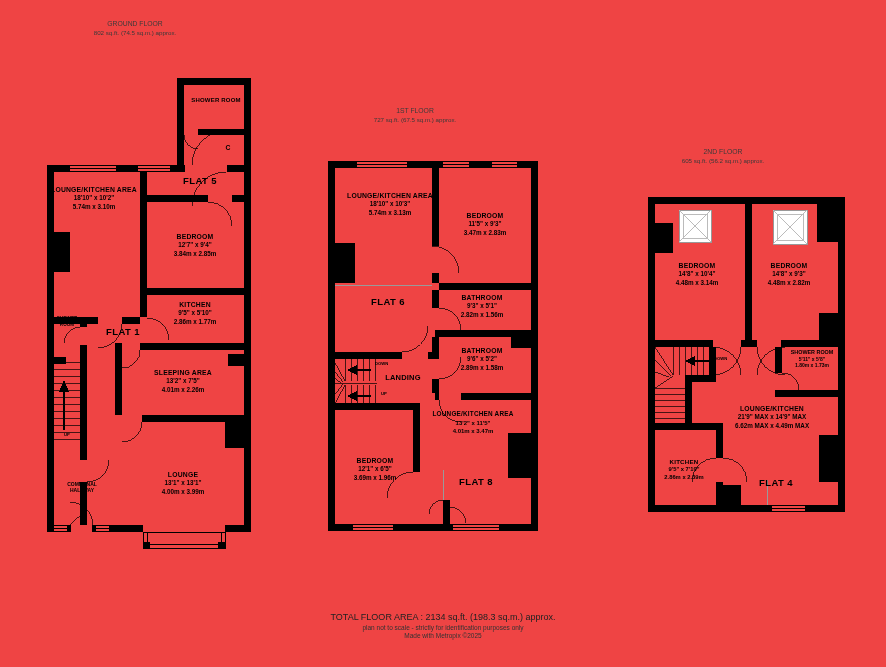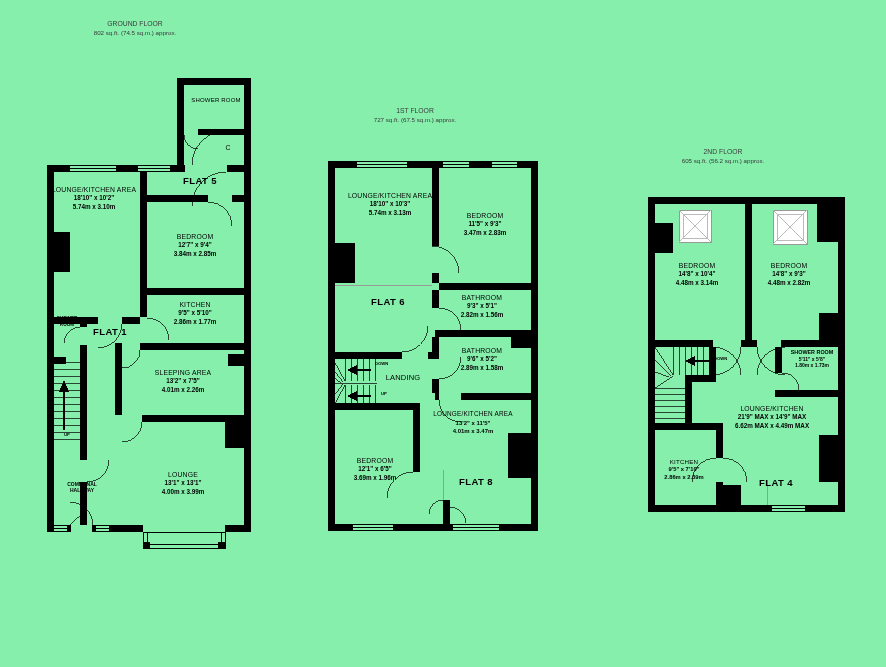--- a/index.html
+++ b/index.html
@@ -1,19 +1,19 @@
 <!DOCTYPE html>
 <html><head>
 <meta charset="utf-8">
 <style>
   html,body{margin:0;padding:0;background:#fff;}
-  .canvas{position:relative;width:886px;height:667px;background:#86efac;overflow:hidden;
+  .canvas{position:relative;width:886px;height:667px;background:#ef4444;overflow:hidden;
           font-family:"Liberation Sans",sans-serif;color:#000;}
   .lbl{position:absolute;text-align:center;color:#000;}
-  .name{font-size:6.8px;font-weight:normal;line-height:1.35;letter-spacing:.2px;}
+  .name{font-size:6.8px;font-weight:bold;line-height:1.35;letter-spacing:.2px;}
   .dim{font-size:6.3px;font-weight:bold;line-height:1.35;}
   .flat{font-size:9.5px;font-weight:bold;letter-spacing:.4px;}
   .tiny{font-size:4.2px;font-weight:bold;line-height:1.1;}
   .small-name{font-size:4.6px;font-weight:bold;line-height:1.2;}
   .sm55{font-size:5.4px;font-weight:bold;line-height:1.25;}
   .sm50{font-size:5px;font-weight:bold;line-height:1.25;}
   .floor-title{position:absolute;text-align:center;color:#3a3a3a;}
   .ft1{font-size:6.8px;line-height:1.45;}
   .ft2{font-size:6.2px;line-height:1.3;}
   .footer{position:absolute;left:0;width:886px;text-align:center;color:#222;}
@@ -132,21 +132,21 @@
     <div class="name">BEDROOM</div>
     <div class="dim">12'7"  x 9'4"</div>
     <div class="dim">3.84m  x 2.85m</div>
   </div>
   <div class="lbl" style="left:147px;top:300px;width:96px;">
     <div class="name">KITCHEN</div>
     <div class="dim">9'5"  x 5'10"</div>
     <div class="dim">2.86m  x 1.77m</div>
   </div>
   <div class="lbl small-name" style="left:50px;top:316px;width:34px;"><span>SHOWER ROOM</span></div>
-  <div class="lbl flat" style="left:78px;top:326px;width:64px;"><span>FLAT 1</span></div>
+  <div class="lbl flat" style="left:91px;top:326px;width:64px;"><span>FLAT 1</span></div>
   <div class="lbl" style="left:135px;top:368px;width:96px;">
     <div class="name">SLEEPING AREA</div>
     <div class="dim">13'2"  x 7'5"</div>
     <div class="dim">4.01m  x 2.26m</div>
   </div>
   <div class="lbl" style="left:135px;top:470px;width:96px;">
     <div class="name">LOUNGE</div>
     <div class="dim">13'1"  x 13'1"</div>
     <div class="dim">4.00m  x 3.99m</div>
   </div>
@@ -354,14 +354,19 @@
     <div class="dim">6.62m MAX x 4.49m MAX</div>
   </div>
   <div class="lbl" style="left:648px;top:458px;width:72px;">
     <div class="name" style="font-size:6.2px;">KITCHEN</div>
     <div class="dim" style="font-size:5.8px;">9'5"  x 7'10"</div>
     <div class="dim" style="font-size:5.8px;">2.86m  x 2.39m</div>
   </div>
   <div class="lbl flat" style="left:744px;top:477px;width:64px;text-align:center;"><span>FLAT 4</span></div>
   <div class="lbl tiny" style="left:714px;top:357px;width:20px;text-align:left;"><span>DOWN</span></div>
 
+  <div class="footer" style="top:611px;">
+    <div class="f-total">TOTAL FLOOR AREA : 2134 sq.ft. (198.3 sq.m.) approx.</div>
+    <div class="f-small">plan not to scale - strictly for identification purposes only</div>
+    <div class="f-small">Made with Metropix ©2025</div>
+  </div>
 
 </div>
 
 </body></html>

